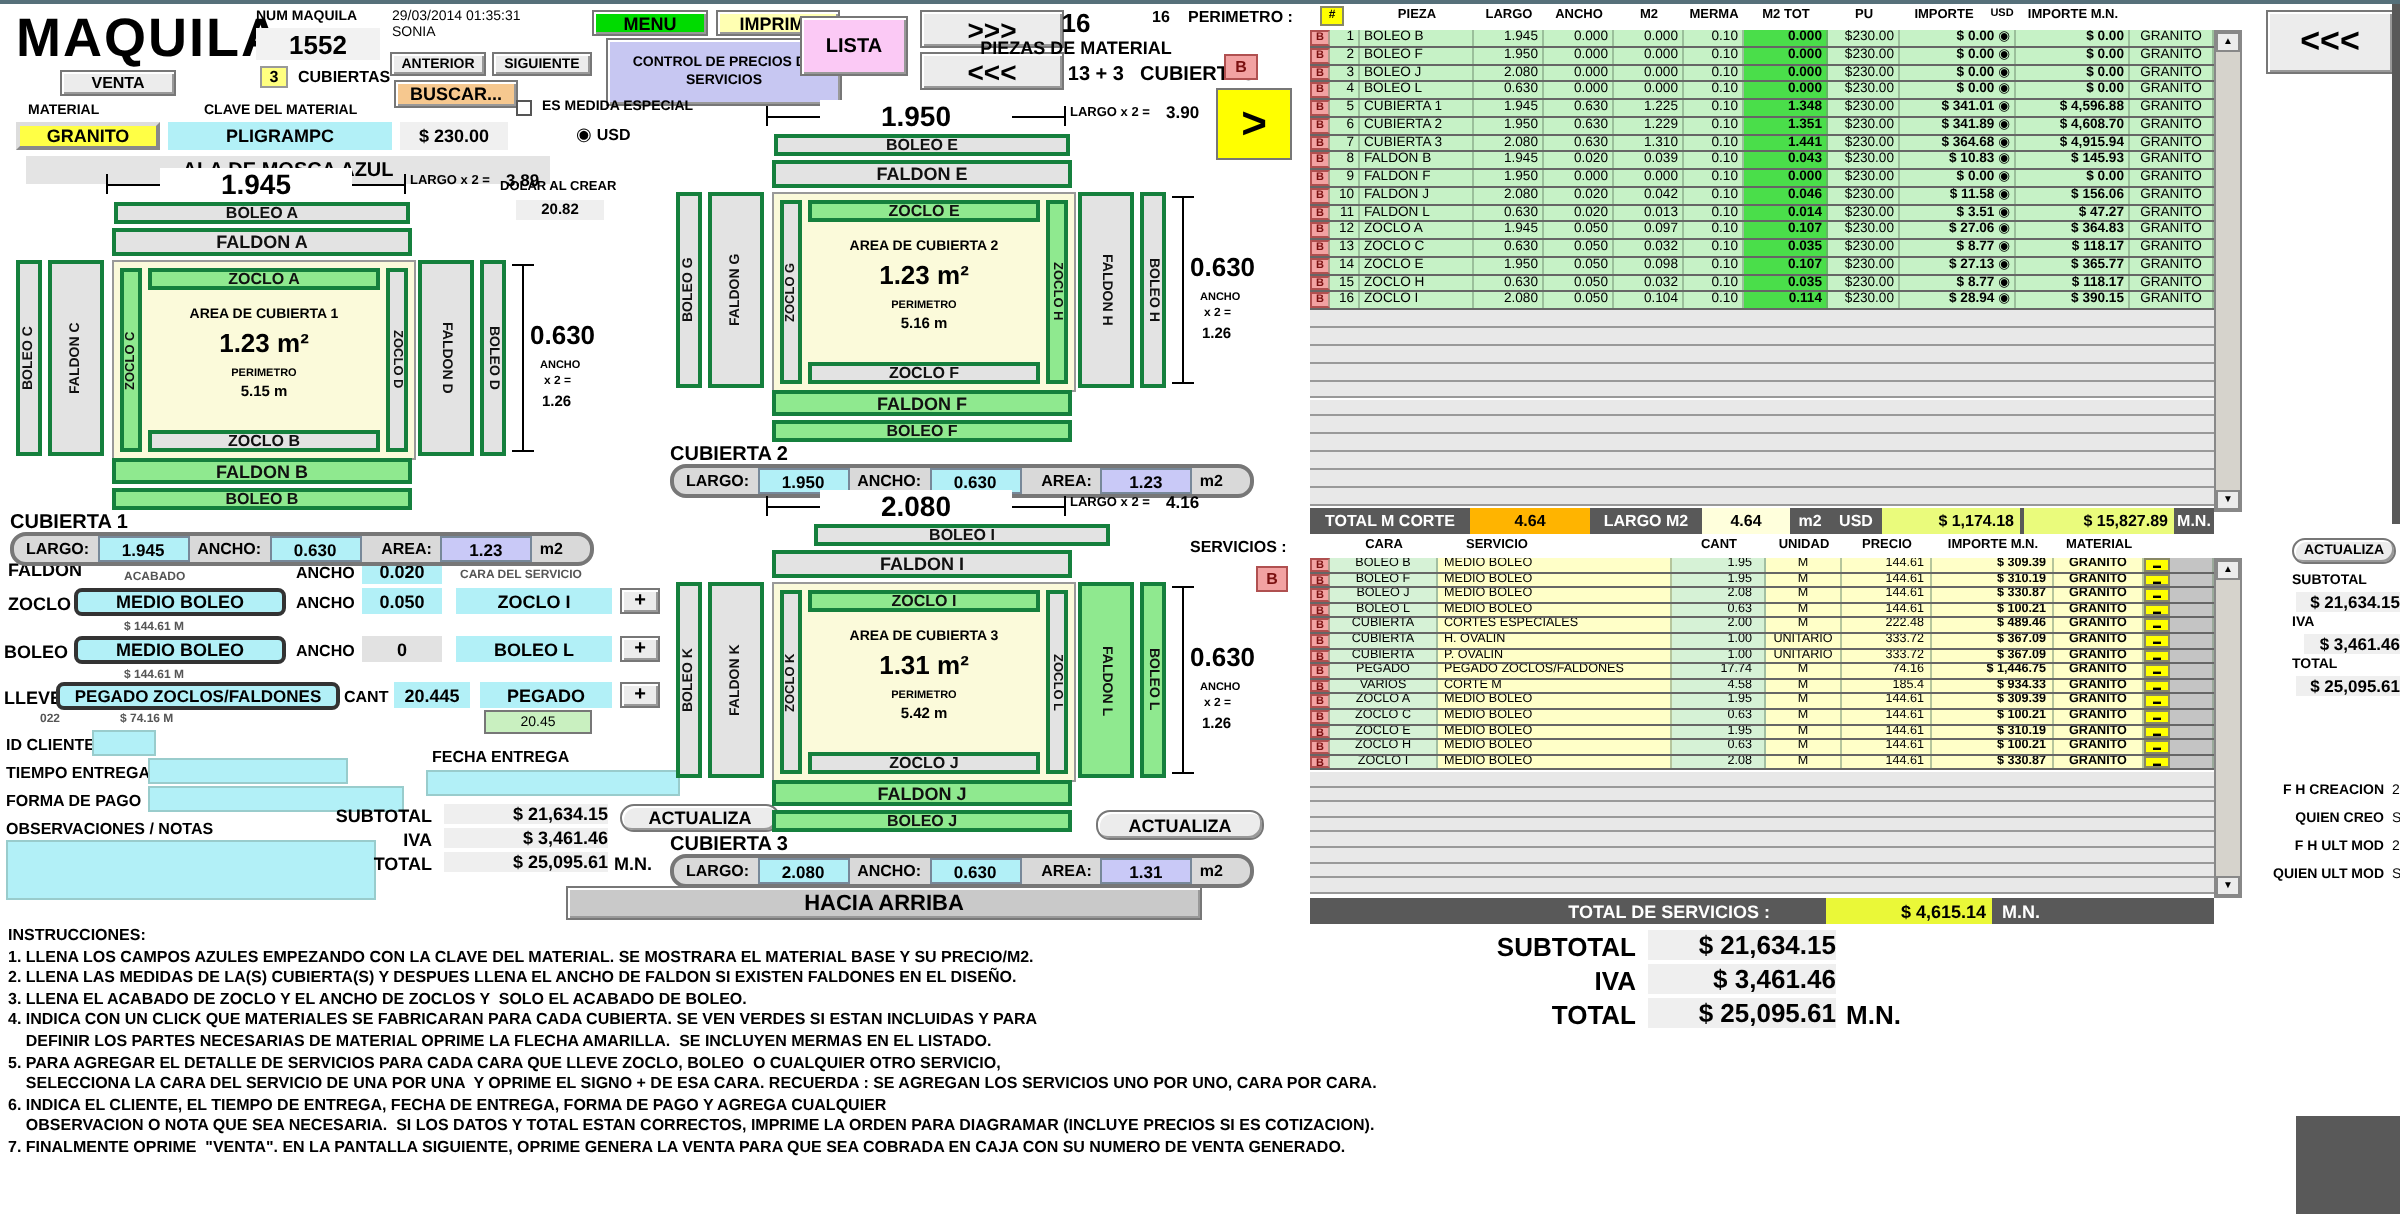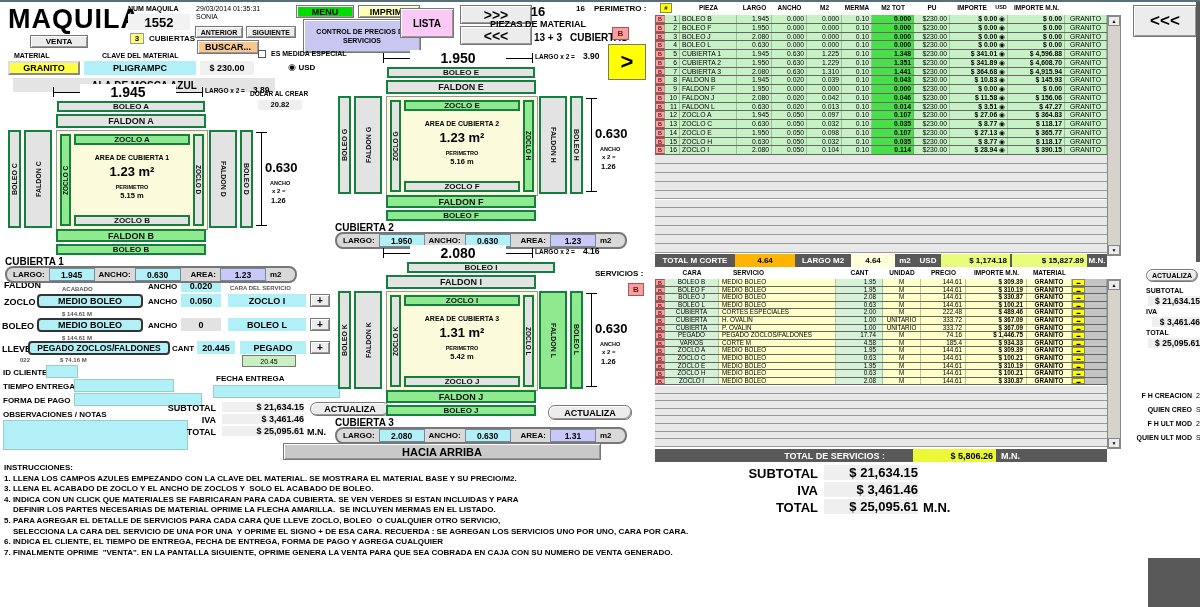--- a/index.html
+++ b/index.html
@@ -551,21 +551,21 @@
       <div style="position: absolute; left: 0px; top: 152.6px; width: 452px; height: 7.6px; background: rgb(232, 232, 232); border-bottom: 1px solid rgb(153, 153, 153); box-sizing: border-box;"></div>
       <div style="position: absolute; left: 0px; top: 160.2px; width: 452px; height: 7.6px; background: rgb(232, 232, 232); border-bottom: 1px solid rgb(153, 153, 153); box-sizing: border-box;"></div>
     </div>
   <div class="sb" style="left:1107px;top:277px;height:168px;">
     <div class="ar" style="top:0;">▲</div>
       <div class="ar" style="bottom:0;">▼</div>
   </div>
 
   <div class="ab darkbar" style="left:655px;top:447px;width:452px;height:13px;font-size:9px;">
     <span style="width:230px;text-align:right;">TOTAL DE SERVICIOS :</span>
-    <span class="valchip" style="width:80px;height:100%;display:flex;align-items:center;justify-content:flex-end;padding-right:3px;margin-left:28px;background:#EAF838;">$ 5,806.26</span>
+    <span class="valchip" style="width:80px;height:100%;display:flex;align-items:center;justify-content:flex-end;padding-right:3px;margin-left:28px;background:#EAF838;">$ 4,615.14</span>
     <span style="margin-left:5px;">M.N.</span>
   </div>
 
   <div class="ab b" style="left:700px;top:464px;width:118px;text-align:right;font-size:13px;">SUBTOTAL</div>
   <div class="ab gbox" style="left:824px;top:463px;width:94px;font-size:13px;text-align:right;background:#EFEFEF;">$ 21,634.15</div>
   <div class="ab b" style="left:700px;top:481px;width:118px;text-align:right;font-size:13px;">IVA</div>
   <div class="ab gbox" style="left:824px;top:480px;width:94px;font-size:13px;text-align:right;background:#EFEFEF;">$ 3,461.46</div>
   <div class="ab b" style="left:700px;top:498px;width:118px;text-align:right;font-size:13px;">TOTAL</div>
   <div class="ab gbox" style="left:824px;top:497px;width:94px;font-size:13px;text-align:right;background:#EFEFEF;">$ 25,095.61</div>
   <div class="ab b" style="left:923px;top:498px;font-size:13px;">M.N.</div>
@@ -644,26 +644,28 @@
   <div class="ab lbl9" style="left:307px;top:425px;">M.N.</div>
 
   <div class="ab btn rbtn" style="left:310px;top:400px;width:80px;height:14px;font-size:9px;">ACTUALIZA</div>
   <div class="ab btn rbtn" style="left:548px;top:403px;width:84px;height:15px;font-size:9px;">ACTUALIZA</div>
 
   <div class="ab btn" style="left:283px;top:441px;width:318px;height:17px;background:#C9C9C9;font-size:11px;">HACIA ARRIBA</div>
 
   <div class="ab" id="instructions" style="left:4px;top:461px;width:1140px;">
       <div class="instr">INSTRUCCIONES:</div>
       <div class="instr">1. LLENA LOS CAMPOS AZULES EMPEZANDO CON LA CLAVE DEL MATERIAL. SE MOSTRARA EL MATERIAL BASE Y SU PRECIO/M2.</div>
+      <div class="instr">2. LLENA LAS MEDIDAS DE LA(S) CUBIERTA(S) Y DESPUES LLENA EL ANCHO DE FALDON SI EXISTEN FALDONES EN EL DISEÑO.</div>
       <div class="instr">3. LLENA EL ACABADO DE ZOCLO Y EL ANCHO DE ZOCLOS Y  SOLO EL ACABADO DE BOLEO.</div>
       <div class="instr">4. INDICA CON UN CLICK QUE MATERIALES SE FABRICARAN PARA CADA CUBIERTA. SE VEN VERDES SI ESTAN INCLUIDAS Y PARA</div>
       <div class="instr">    DEFINIR LOS PARTES NECESARIAS DE MATERIAL OPRIME LA FLECHA AMARILLA.  SE INCLUYEN MERMAS EN EL LISTADO.</div>
       <div class="instr">5. PARA AGREGAR EL DETALLE DE SERVICIOS PARA CADA CARA QUE LLEVE ZOCLO, BOLEO  O CUALQUIER OTRO SERVICIO,</div>
       <div class="instr">    SELECCIONA LA CARA DEL SERVICIO DE UNA POR UNA  Y OPRIME EL SIGNO + DE ESA CARA. RECUERDA : SE AGREGAN LOS SERVICIOS UNO POR UNO, CARA POR CARA.</div>
       <div class="instr">6. INDICA EL CLIENTE, EL TIEMPO DE ENTREGA, FECHA DE ENTREGA, FORMA DE PAGO Y AGREGA CUALQUIER</div>
+      <div class="instr">    OBSERVACION O NOTA QUE SEA NECESARIA.  SI LOS DATOS Y TOTAL ESTAN CORRECTOS, IMPRIME LA ORDEN PARA DIAGRAMAR (INCLUYE PRECIOS SI ES COTIZACION).</div>
       <div class="instr">7. FINALMENTE OPRIME  "VENTA". EN LA PANTALLA SIGUIENTE, OPRIME GENERA LA VENTA PARA QUE SEA COBRADA EN CAJA CON SU NUMERO DE VENTA GENERADO.</div>
     </div>
 
 <div class="cub" style="left: 5px; top: 82px; width: 330px; height: 200px;">
       <div style="position: absolute; left: 48px; top: 8px; width: 150px; border-top: 1px solid rgb(0, 0, 0);"></div>
       <div style="position: absolute; left: 48px; top: 3px; width: 1px; height: 10px; background: rgb(0, 0, 0);"></div>
       <div style="position: absolute; left: 197px; top: 3px; width: 1px; height: 10px; background: rgb(0, 0, 0);"></div>
       <div class="b" style="position: absolute; left: 75px; top: 0px; width: 96px; text-align: center; font-size: 14px; background: rgb(255, 255, 255);">1.945</div>
       <div class="b" style="position: absolute; left: 200px; top: 3px; font-size: 6.5px;">LARGO  x 2 =</div>
       <div class="b" style="position: absolute; left: 248px; top: 1px; font-size: 8.5px;">3.89</div>

